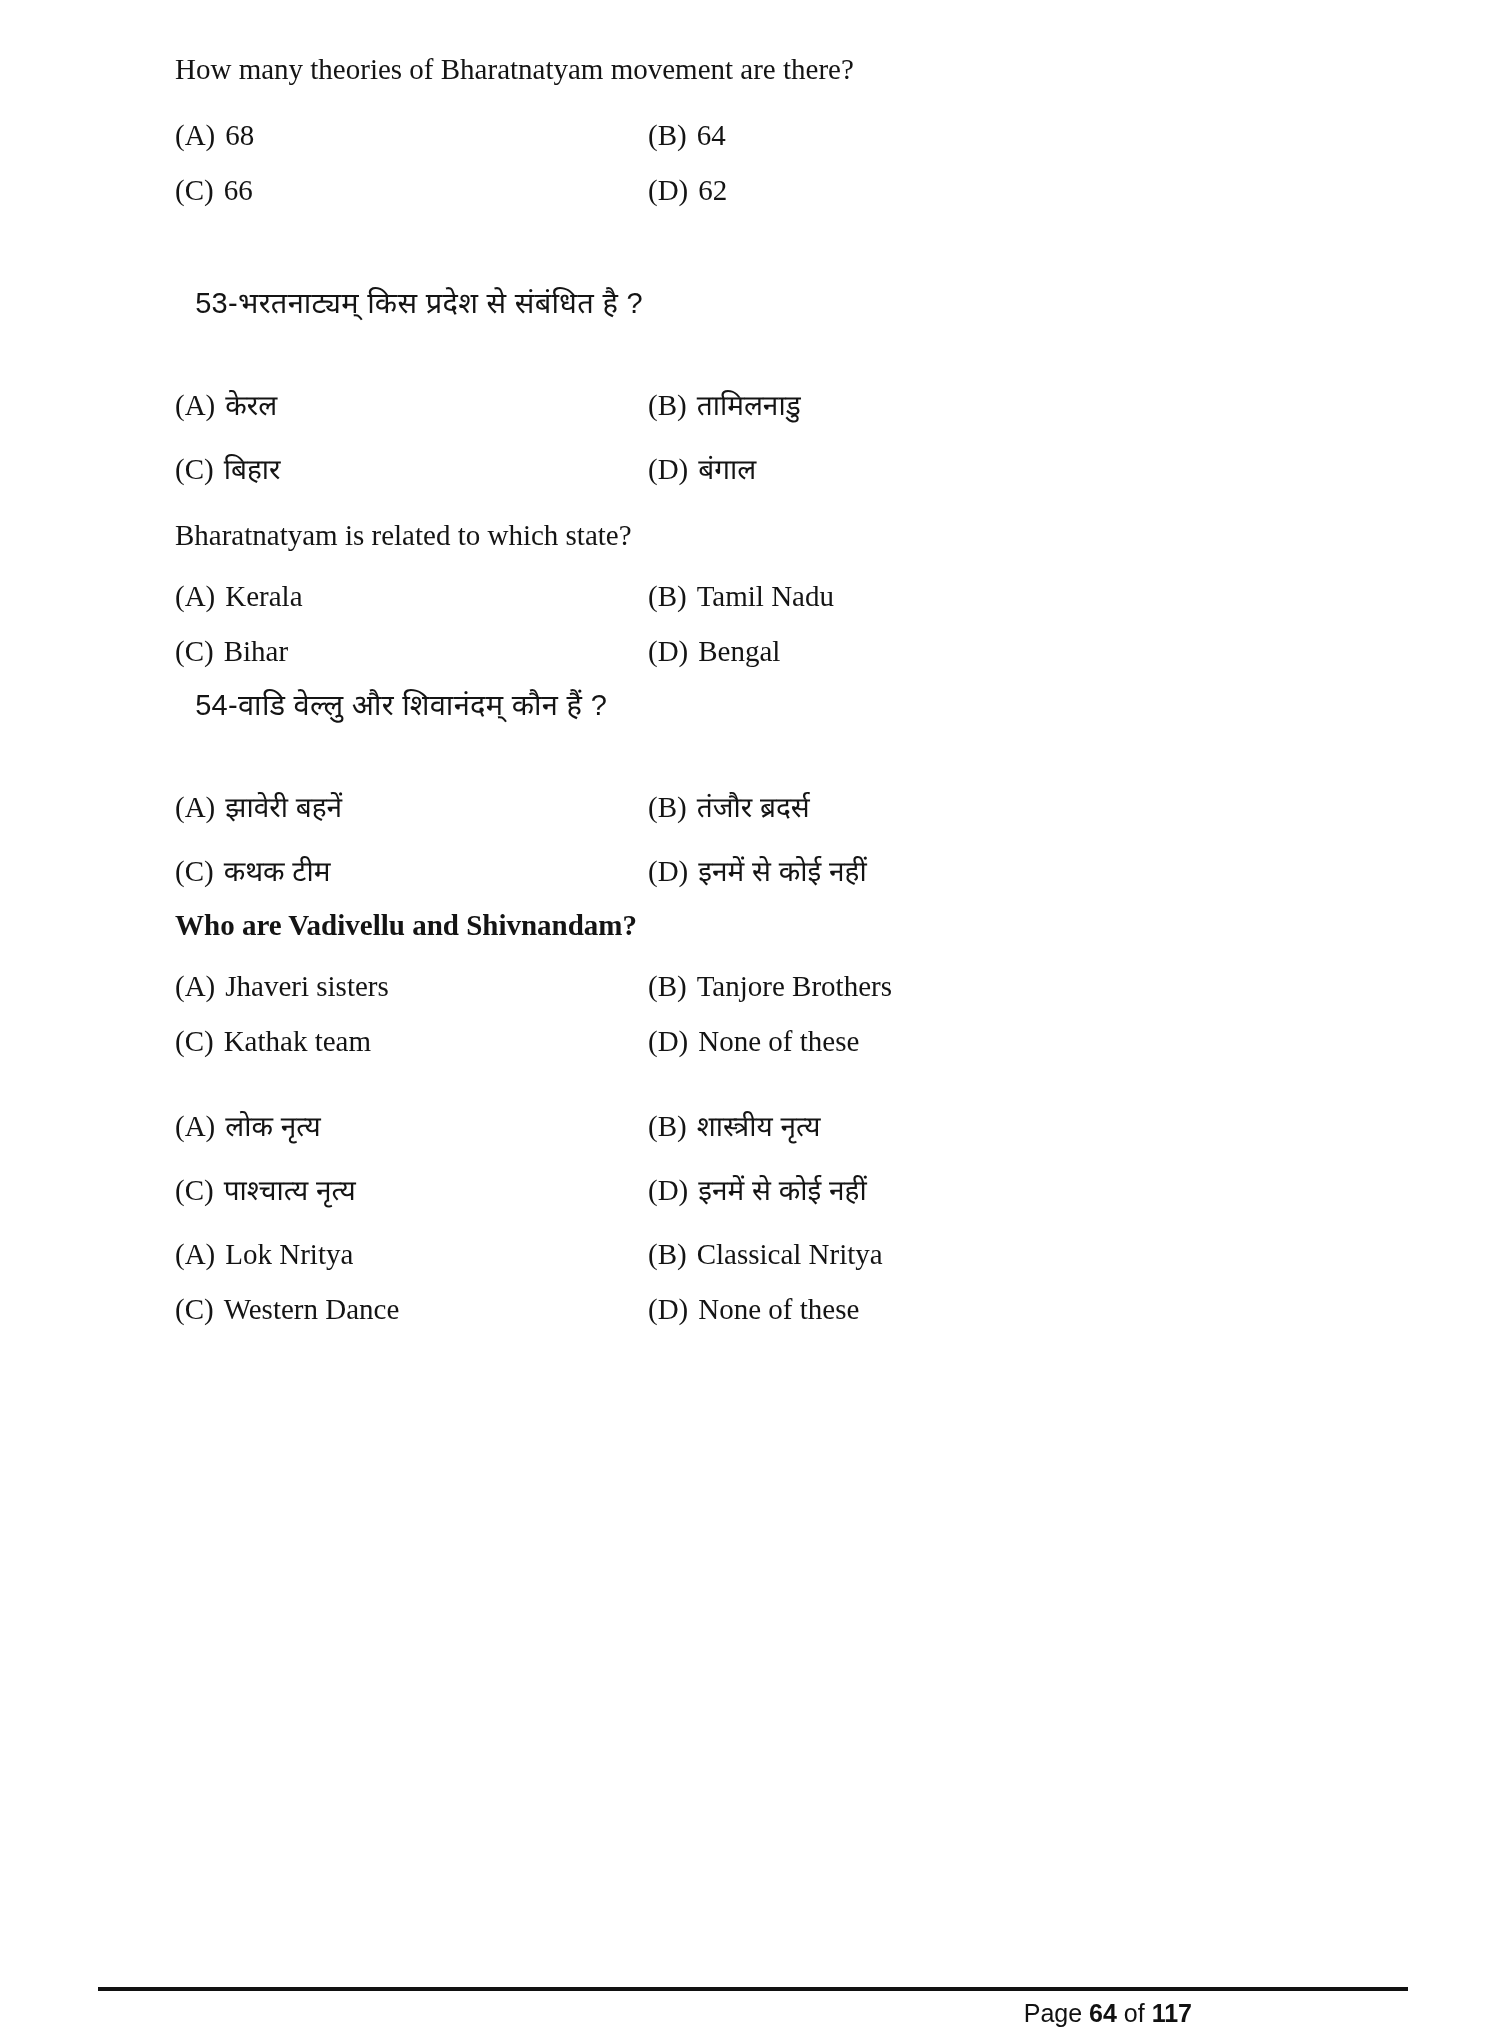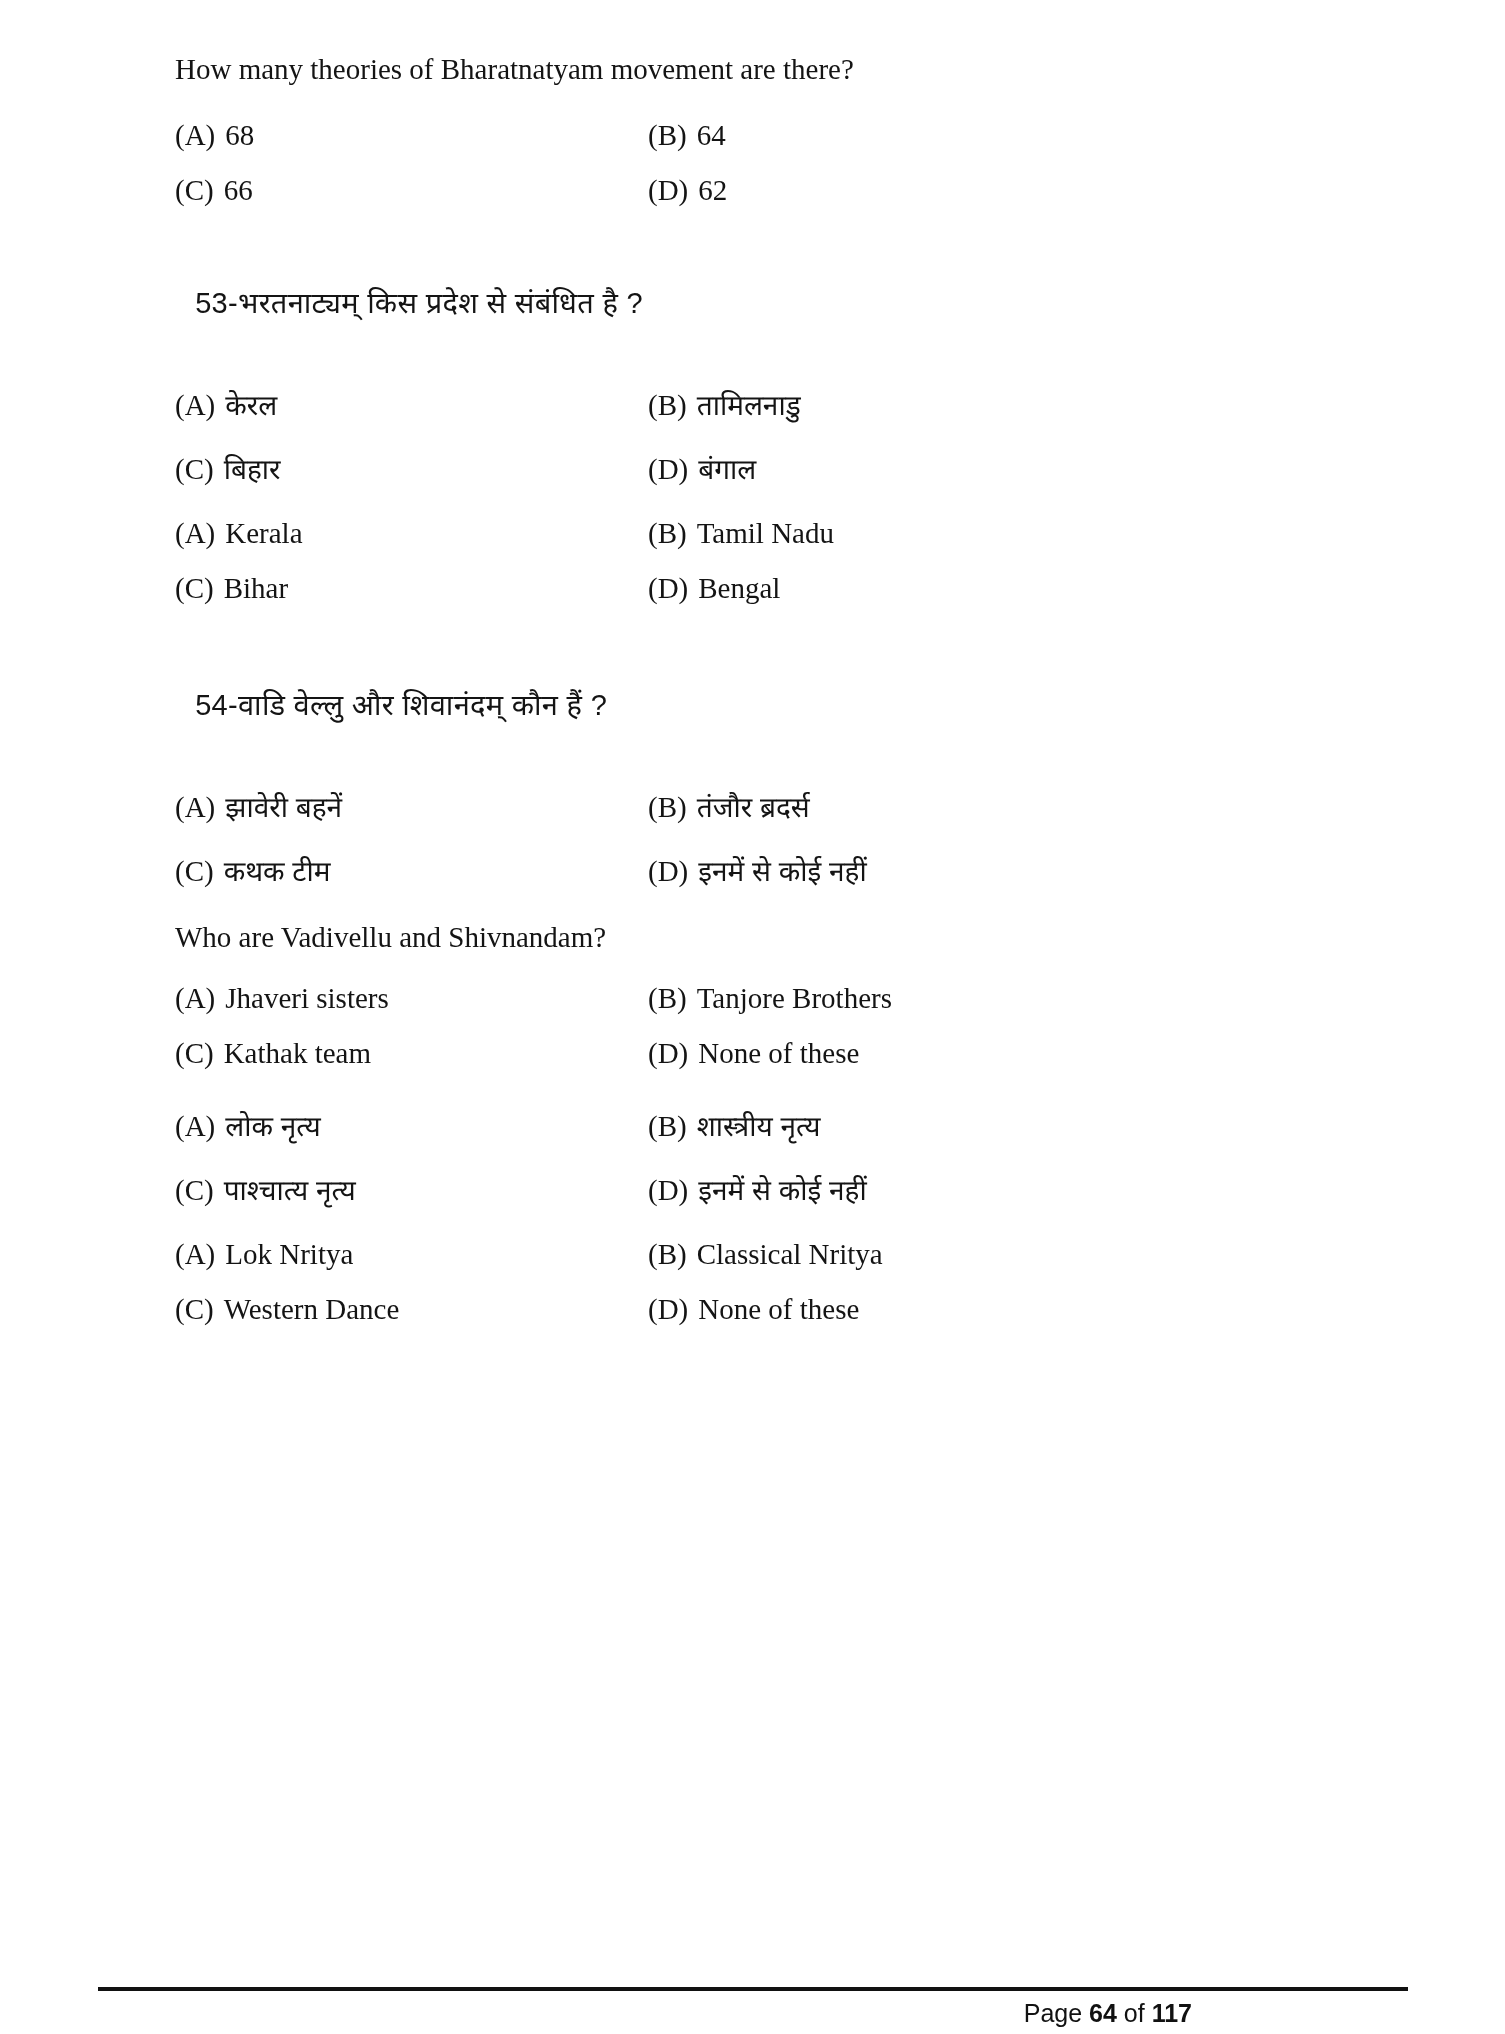--- a/index.html
+++ b/index.html
@@ -142,20 +142,21 @@
         <div class="opt col-a opt-hi">
           <span class="opt-letter">(C)</span>
           <span>बिहार</span>
         </div>
         <div class="opt col-b opt-hi">
           <span class="opt-letter">(D)</span>
           <span>बंगाल</span>
         </div>
       </div>
     </div>
+    <div class="q-head q-head-en" style="margin-top:34px;">Bharatnatyam is related to which state?</div>
     <div class="opts" style="margin-top:30px;">
       <div class="optrow">
         <div class="opt col-a">
           <span class="opt-letter">(A)</span>
           <span>Kerala</span>
         </div>
         <div class="opt col-b">
           <span class="opt-letter">(B)</span>
           <span>Tamil Nadu</span>
         </div>
@@ -192,21 +193,21 @@
         <div class="opt col-a opt-hi">
           <span class="opt-letter">(C)</span>
           <span>कथक टीम</span>
         </div>
         <div class="opt col-b opt-hi">
           <span class="opt-letter">(D)</span>
           <span>इनमें से कोई नहीं</span>
         </div>
       </div>
     </div>
-    <div class="q-head q-head-en" style="margin-top:34px;">Who are Vadivellu and Shivnandam?</div>
+    <div class="q-head q-head-en" style="margin-top:22px;font-weight:bold;">Who are Vadivellu and Shivnandam?</div>
     <div class="opts" style="margin-top:30px;">
       <div class="optrow">
         <div class="opt col-a">
           <span class="opt-letter">(A)</span>
           <span>Jhaveri sisters</span>
         </div>
         <div class="opt col-b">
           <span class="opt-letter">(B)</span>
           <span>Tanjore Brothers</span>
         </div>

